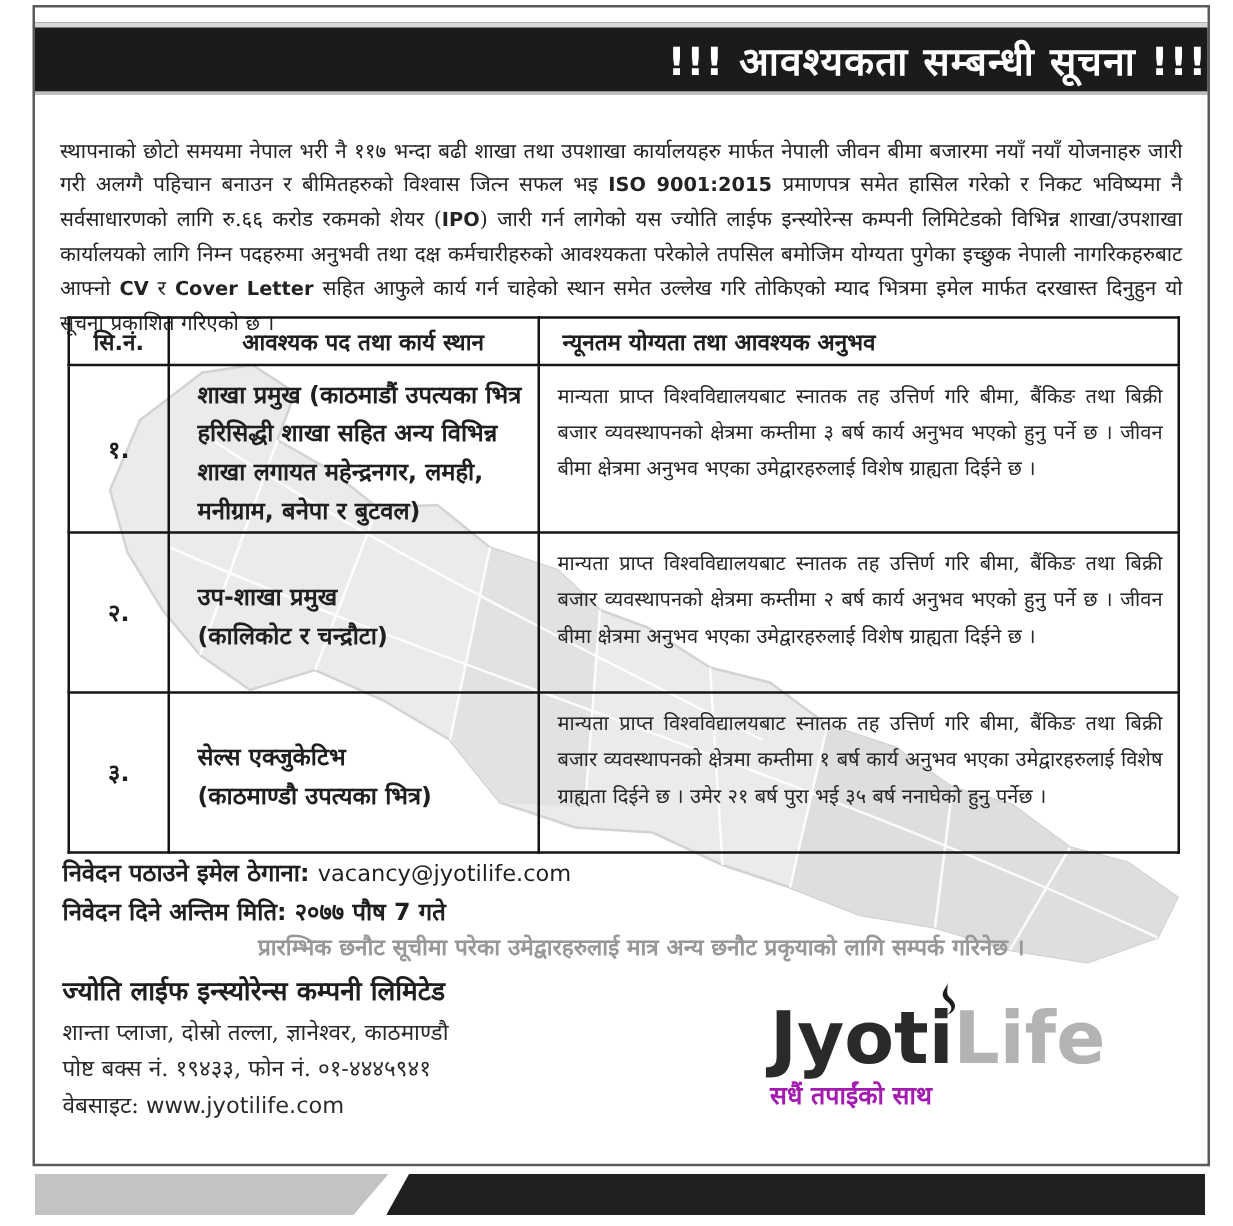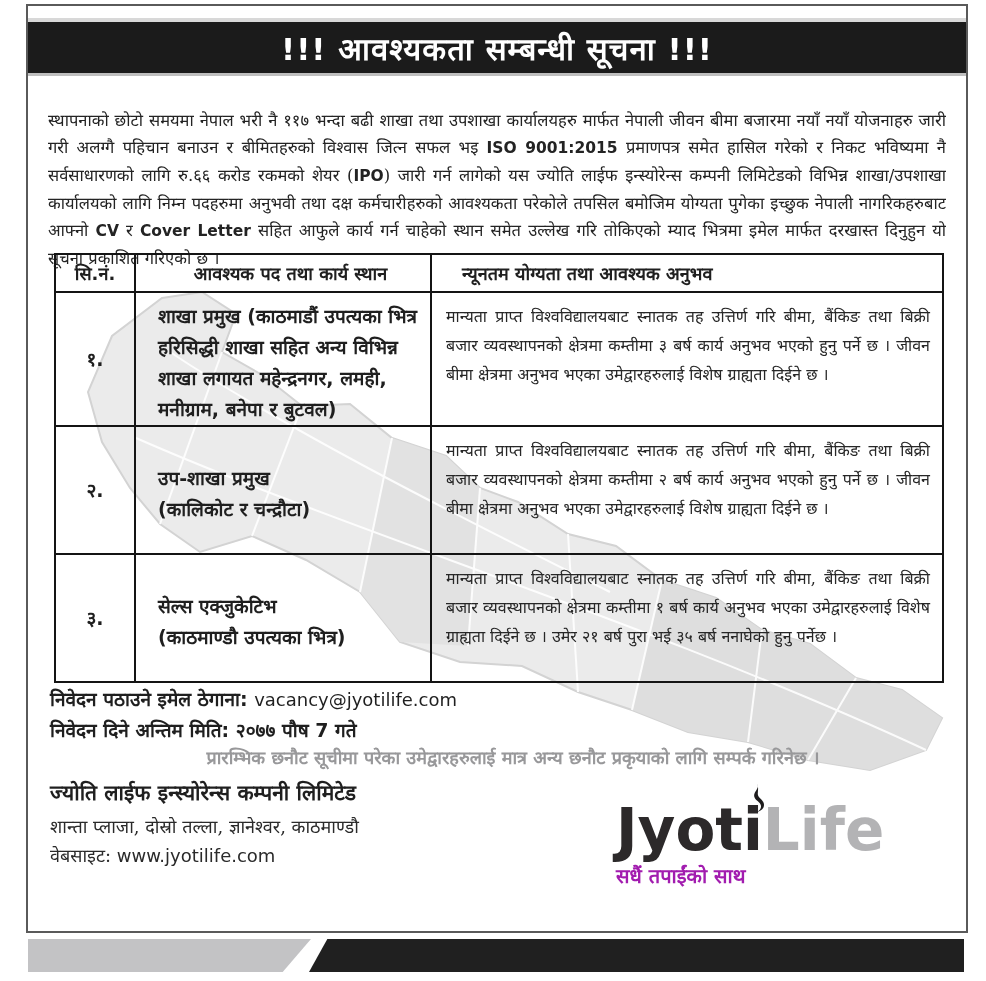--- a/index.html
+++ b/index.html
@@ -19,21 +19,21 @@
   .frame{
     position:absolute;left:26px;top:4px;width:942px;height:929px;
     border:2px solid #5a5a5a;box-sizing:border-box;z-index:1;
   }
 
   
   .banner{
     position:absolute;left:0px;top:12px;width:100%;height:51px;
     background:#1b1b1b;
     border-top:4px solid #d8d8d8;border-bottom:3px solid #bfbfbf;
-    display:flex;align-items:center;justify-content:center;
+    display:flex;align-items:center;justify-content:flex-end;
   }
   .banner h1{
     margin:0;color:#ffffff;font-size:31px;font-weight:700;letter-spacing:1px;
     font-family:"DejaVu Sans",sans-serif;
   }
 
   
   .intro{
     position:absolute;left:20px;top:84px;width:898px;height:168px;overflow:hidden;
     font-family:"DejaVu Serif",serif;
@@ -45,21 +45,21 @@
   table.vacancy{
     position:absolute;left:26px;top:247px;
     border-collapse:collapse;table-layout:fixed;width:888px;
     background:transparent;
   }
   table.vacancy th, table.vacancy td{
     border:2px solid #141414;box-sizing:border-box;overflow:hidden;
   }
   th.c-sn{width:80px;} th.c-pos{width:296px;padding-left:16px;} th.c-qual{width:512px;}
   tr.head th{height:38px;font-size:18px;font-weight:700;text-align:center;background:transparent;}
-  tr.head th.c-qual{text-align:left;padding-left:30px;}
+  tr.head th.c-qual{text-align:left;padding-left:18px;}
   td.sn{
     text-align:center;vertical-align:middle;font-size:19px;font-weight:700;
   }
   td.pos{
     vertical-align:middle;padding:8px 10px 0 22px;
     font-size:19px;font-weight:700;line-height:31px;white-space:pre-line;margin-top:32px;
   }
   td.qual{
     vertical-align:top;padding:9px 12px 4px 14px;
     font-family:"DejaVu Serif",serif;font-size:16px;line-height:29px;text-align:justify;color:#272727;
@@ -174,20 +174,21 @@
         <span>२०७७ पौष 7 गते</span>
       </div>
     </div>
 
     <div class="note">प्रारम्भिक छनौट सूचीमा परेका उमेद्वारहरुलाई मात्र अन्य छनौट प्रकृयाको लागि सम्पर्क गरिनेछ ।</div>
 
     <div class="footer">
       <div class="company">
         <div class="name">ज्योति लाईफ इन्स्योरेन्स कम्पनी लिमिटेड</div>
         <div class="line">शान्ता प्लाजा, दोस्रो तल्ला, ज्ञानेश्वर, काठमाण्डौ</div>
+        <div class="line">पोष्ट बक्स नं. १९४३३, फोन नं. ०१-४४४५९४१</div>
         <div class="line">
           <span>वेबसाइट:</span>
           <span class="latin">www.jyotilife.com</span>
         </div>
       </div>
       <div class="logo">
         <div class="logo-word">
           <span class="logo-jyoti">Jyoti</span><span class="flame-holder"><svg viewBox="0 0 20 38">
                 <path d="M10.5 0c2.8 5.5-5.8 9.2-3.2 15.2c1.6 3.7 6 4.9 7 8.6c.8 2.9-.8 5.5-4.1 7.4c5.5-1.5 8.2-4.9 7.5-9c-1-5-6.5-6.3-6.8-10.7c-.1-3.6 1-6.8-.4-11.5z" fill="#1e1c1d"></path>
               </svg></span><span class="logo-life">Life</span>

